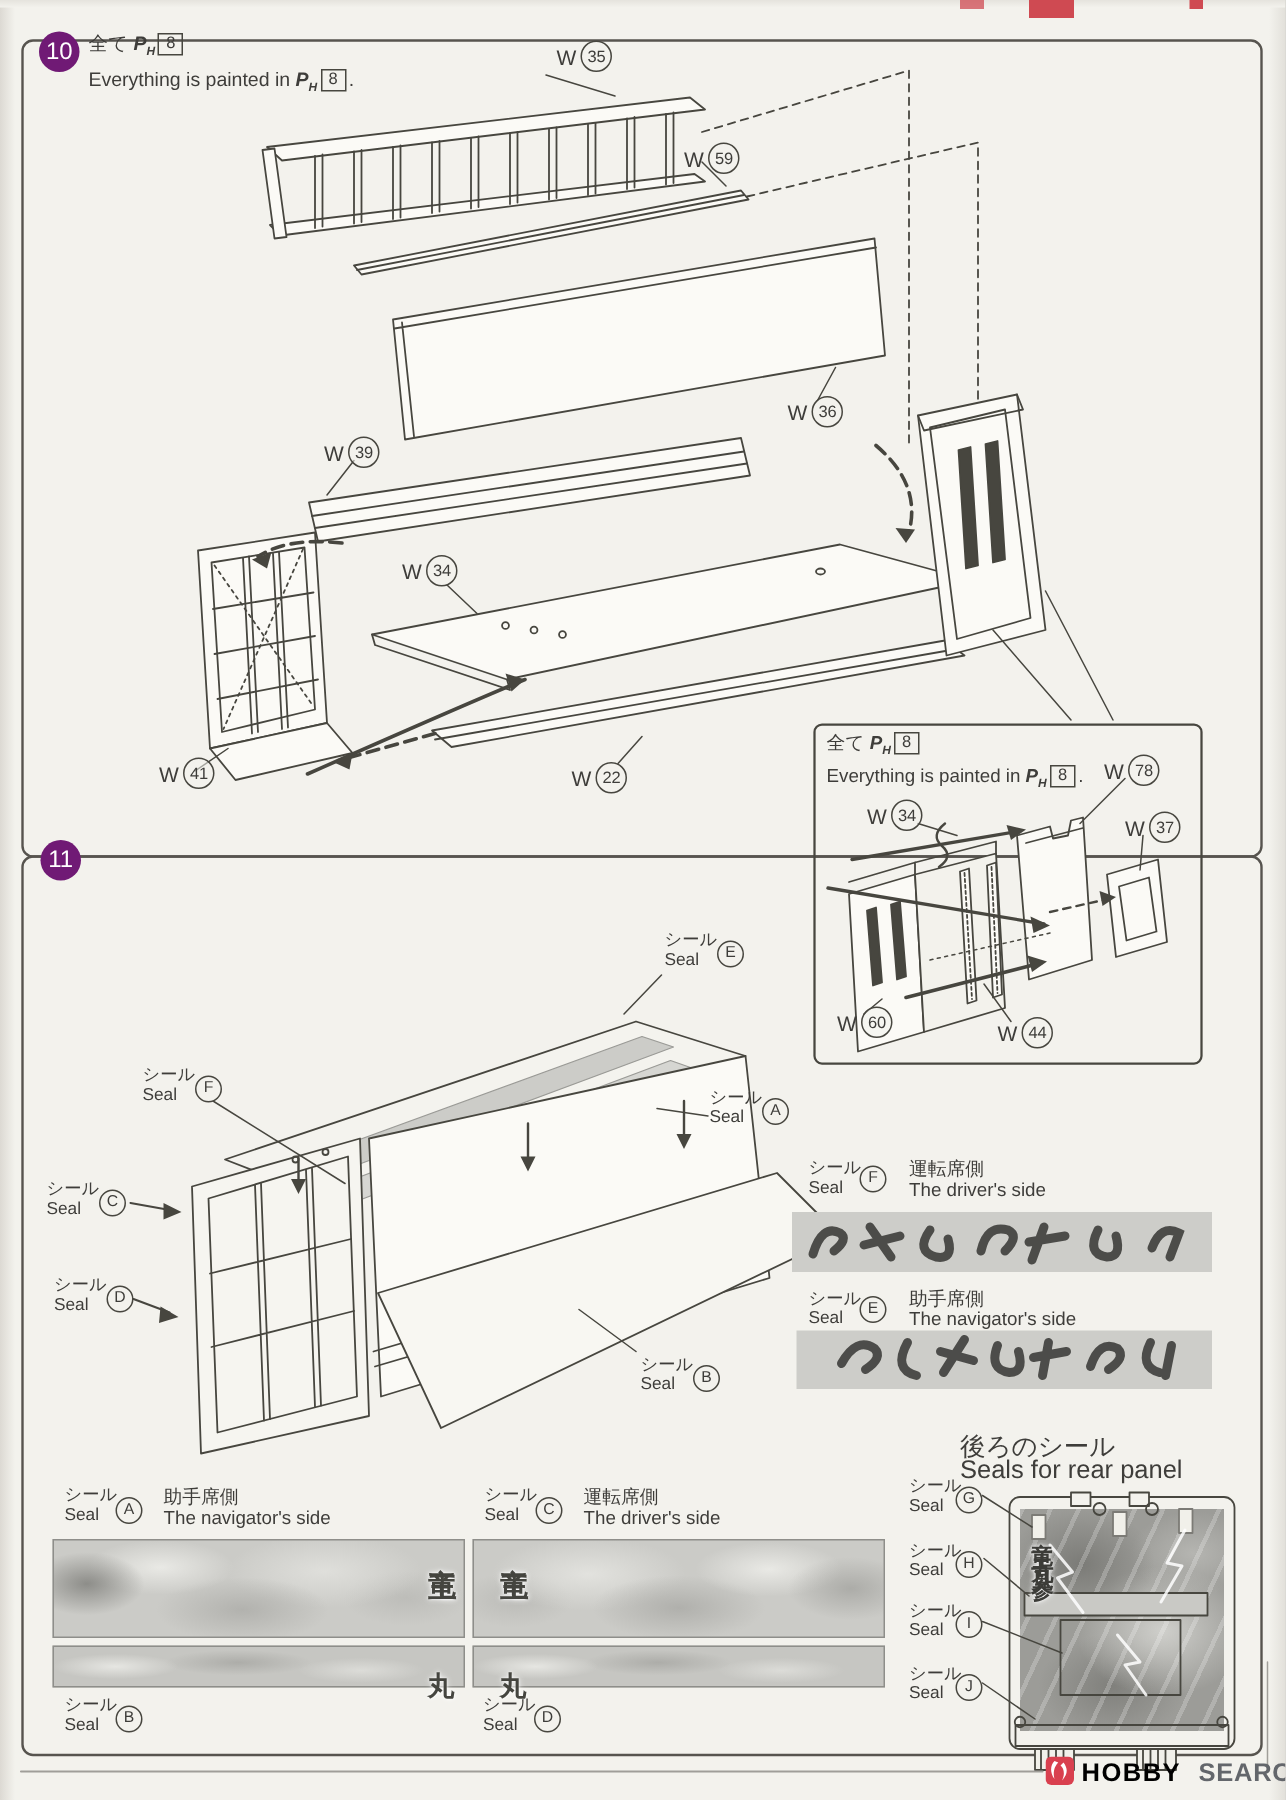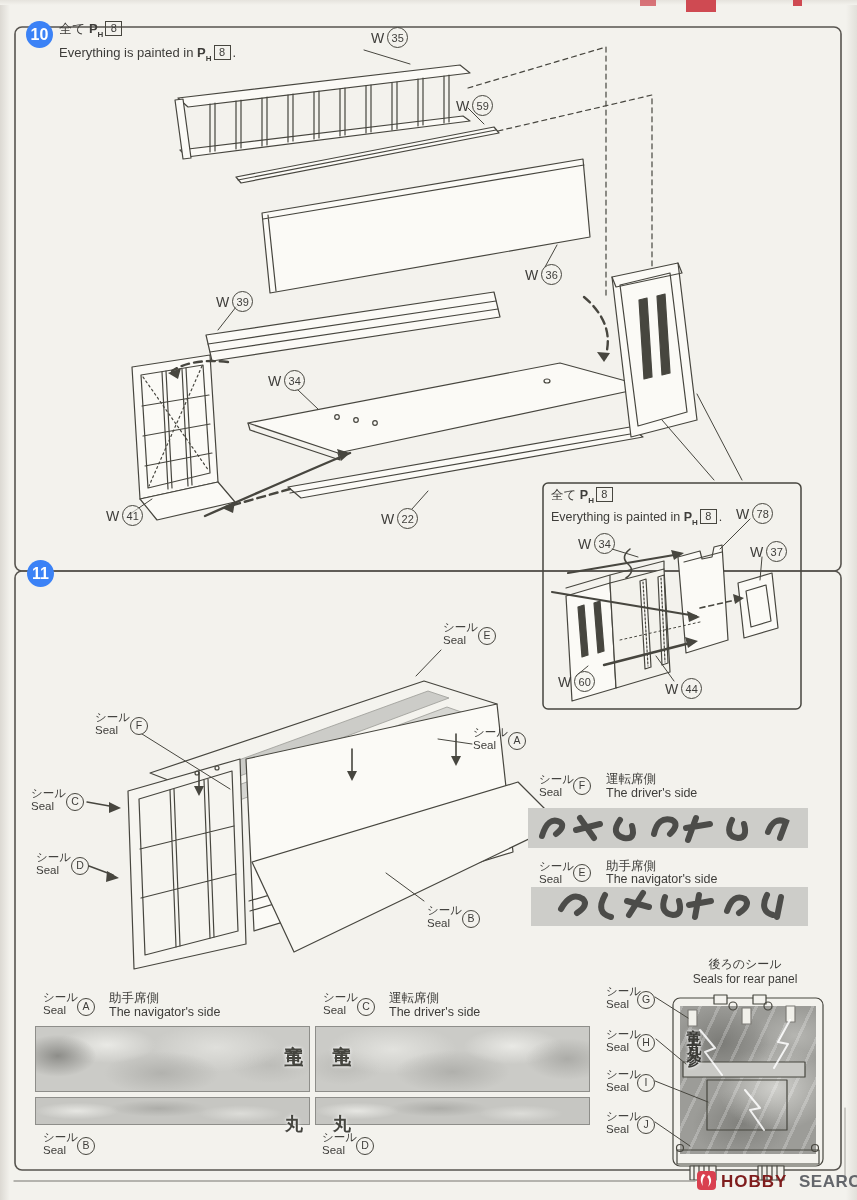--- a/index.html
+++ b/index.html
@@ -5,25 +5,25 @@
   html,body{margin:0;padding:0;background:#c8c6c0;}
   #page{position:relative;width:857px;height:1200px;background:#f3f2ed;overflow:hidden;
         font-family:"Liberation Sans",sans-serif;color:#3e3d3a;}
   .abs{position:absolute;}
   
   .edge-l{left:0;top:0;width:10px;height:1200px;background:linear-gradient(90deg,#dcd9d3,#f3f2ed);}
   .edge-r{left:846px;top:0;width:11px;height:1200px;background:linear-gradient(270deg,#e2e0da,#f3f2ed);}
   .edge-t{left:0;top:0;width:857px;height:5px;background:linear-gradient(180deg,#e5e3dd,#f3f2ed);}
   .redbit{background:#cf4a52;}
   
-  .stepcirc{width:27px;height:27px;border-radius:50%;background:#3b82f6;color:#fff;
-            display:flex;align-items:center;justify-content:center;font-weight:bold;font-size:16px;}
+  .stepcirc{width:27px;height:27px;border-radius:50%;background:#701a75;color:#fff;
+            display:flex;align-items:center;justify-content:center;font-weight:normal;font-size:16px;}
   
   .pnote{font-size:13px;line-height:18px;white-space:nowrap;}
-  .pm{font-weight:bold;}
+  .pm{font-weight:bold;font-style:italic;}
   .pm sub{font-size:8px;}
   .pbox{display:inline-block;border:1.2px solid #47463f;min-width:11px;text-align:center;
         font-size:11px;line-height:13px;padding:0 2px;margin:0 2px;vertical-align:1px;}
   
   .plab{display:flex;align-items:center;gap:3px;font-size:14px;white-space:nowrap;}
   .pc{width:19px;height:19px;border:1.3px solid #47463f;border-radius:50%;font-size:11px;
       display:flex;align-items:center;justify-content:center;background:rgba(243,242,237,.55);}
   
   .sc{font-size:11.5px;line-height:12.5px;white-space:nowrap;}
   .sc .circ,.circl{position:absolute;width:16px;height:16px;border:1.2px solid #47463f;border-radius:50%;
@@ -56,23 +56,23 @@
     repeating-linear-gradient(115deg, rgba(255,255,255,.22) 0 3px, rgba(255,255,255,0) 3px 17px),
     radial-gradient(70px 55px at 30% 25%, #7b7b77 0%, rgba(123,123,119,0) 70%),
     radial-gradient(80px 60px at 70% 55%, #cfcfcb 0%, rgba(207,207,203,0) 72%),
     radial-gradient(70px 50px at 45% 80%, #80807c 0%, rgba(128,128,124,0) 70%),
     radial-gradient(60px 40px at 85% 20%, #b5b5b1 0%, rgba(181,181,177,0) 70%),
     #9c9c98;}
   .kanji{writing-mode:vertical-rl;font-family:"Liberation Serif",serif;font-weight:bold;
          color:#45453f;text-shadow:0 0 2px rgba(255,255,255,.95),0 0 4px rgba(255,255,255,.8);
          letter-spacing:5px;}
   .banner{background:#cdcdc9;}
-  .reartitle{text-align:center;font-size:12px;line-height:15px;white-space:nowrap;}
-  
-  .brand-red{color:#7f1d1d;font-weight:bold;font-size:17px;letter-spacing:1px;}
+  .reartitle{font-size:17px;line-height:15px;white-space:nowrap;}
+  
+  .brand-red{color:#000000;font-weight:bold;font-size:17px;letter-spacing:1px;}
   .brand-grey{color:#63666b;font-weight:bold;font-size:17px;letter-spacing:.5px;}
   svg{display:block;}
   #linework{left:0;top:0;pointer-events:none;}
 </style>
 </head>
 <body>
 
 <div id="page">
 
   <div class="abs edge-l"></div>

